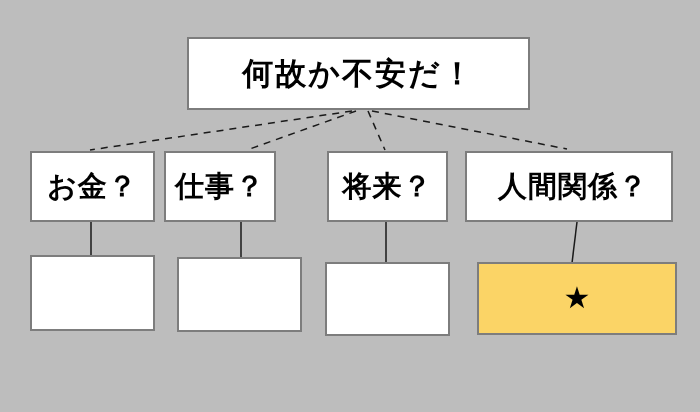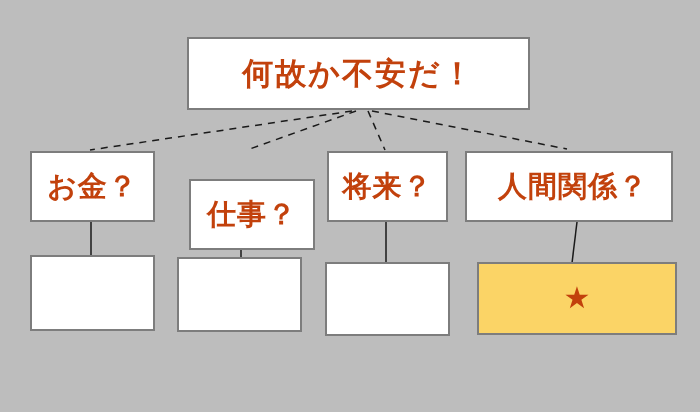--- a/index.html
+++ b/index.html
@@ -7,21 +7,21 @@
     padding: 0;
     background: #bdbdbd;
   }
   .stage {
     position: relative;
     width: 700px;
     height: 412px;
     overflow: hidden;
     font-family: "DejaVu Sans", "Liberation Sans", sans-serif;
     font-weight: bold;
-    color: #c2410c;
+    color: #000000;
   }
   .connectors {
     position: absolute;
     left: 0;
     top: 0;
     width: 700px;
     height: 412px;
     pointer-events: none;
   }
   .connectors line.dash {
@@ -44,21 +44,21 @@
     white-space: nowrap;
     overflow: hidden;
   }
   .root {
     left: 187px; top: 37px; width: 343px; height: 73px;
     font-size: 31px;
     letter-spacing: 2px;
   }
   .cat { top: 151px; height: 71px; font-size: 29px; letter-spacing: 1px; }
   .cat1 { left: 30px;  width: 125px; align-items: center; }
-  .cat2 { left: 189px; width: 126px; margin-top: 28px; }
+  .cat2 { left: 164px; width: 112px; }
   .cat3 { left: 327px; width: 121px; }
   .cat4 { left: 465px; width: 208px; padding-left: 8px; }
   .ans1 { left: 30px;  top: 255px; width: 125px; height: 76px; }
   .ans2 { left: 177px; top: 257px; width: 125px; height: 75px; }
   .ans3 { left: 325px; top: 262px; width: 125px; height: 74px; }
   .ans4 { left: 477px; top: 262px; width: 200px; height: 73px; font-size: 30px; }
   .star { line-height: 1; transform: translateY(-1px); }
 </style>
 </head>
 <body>

